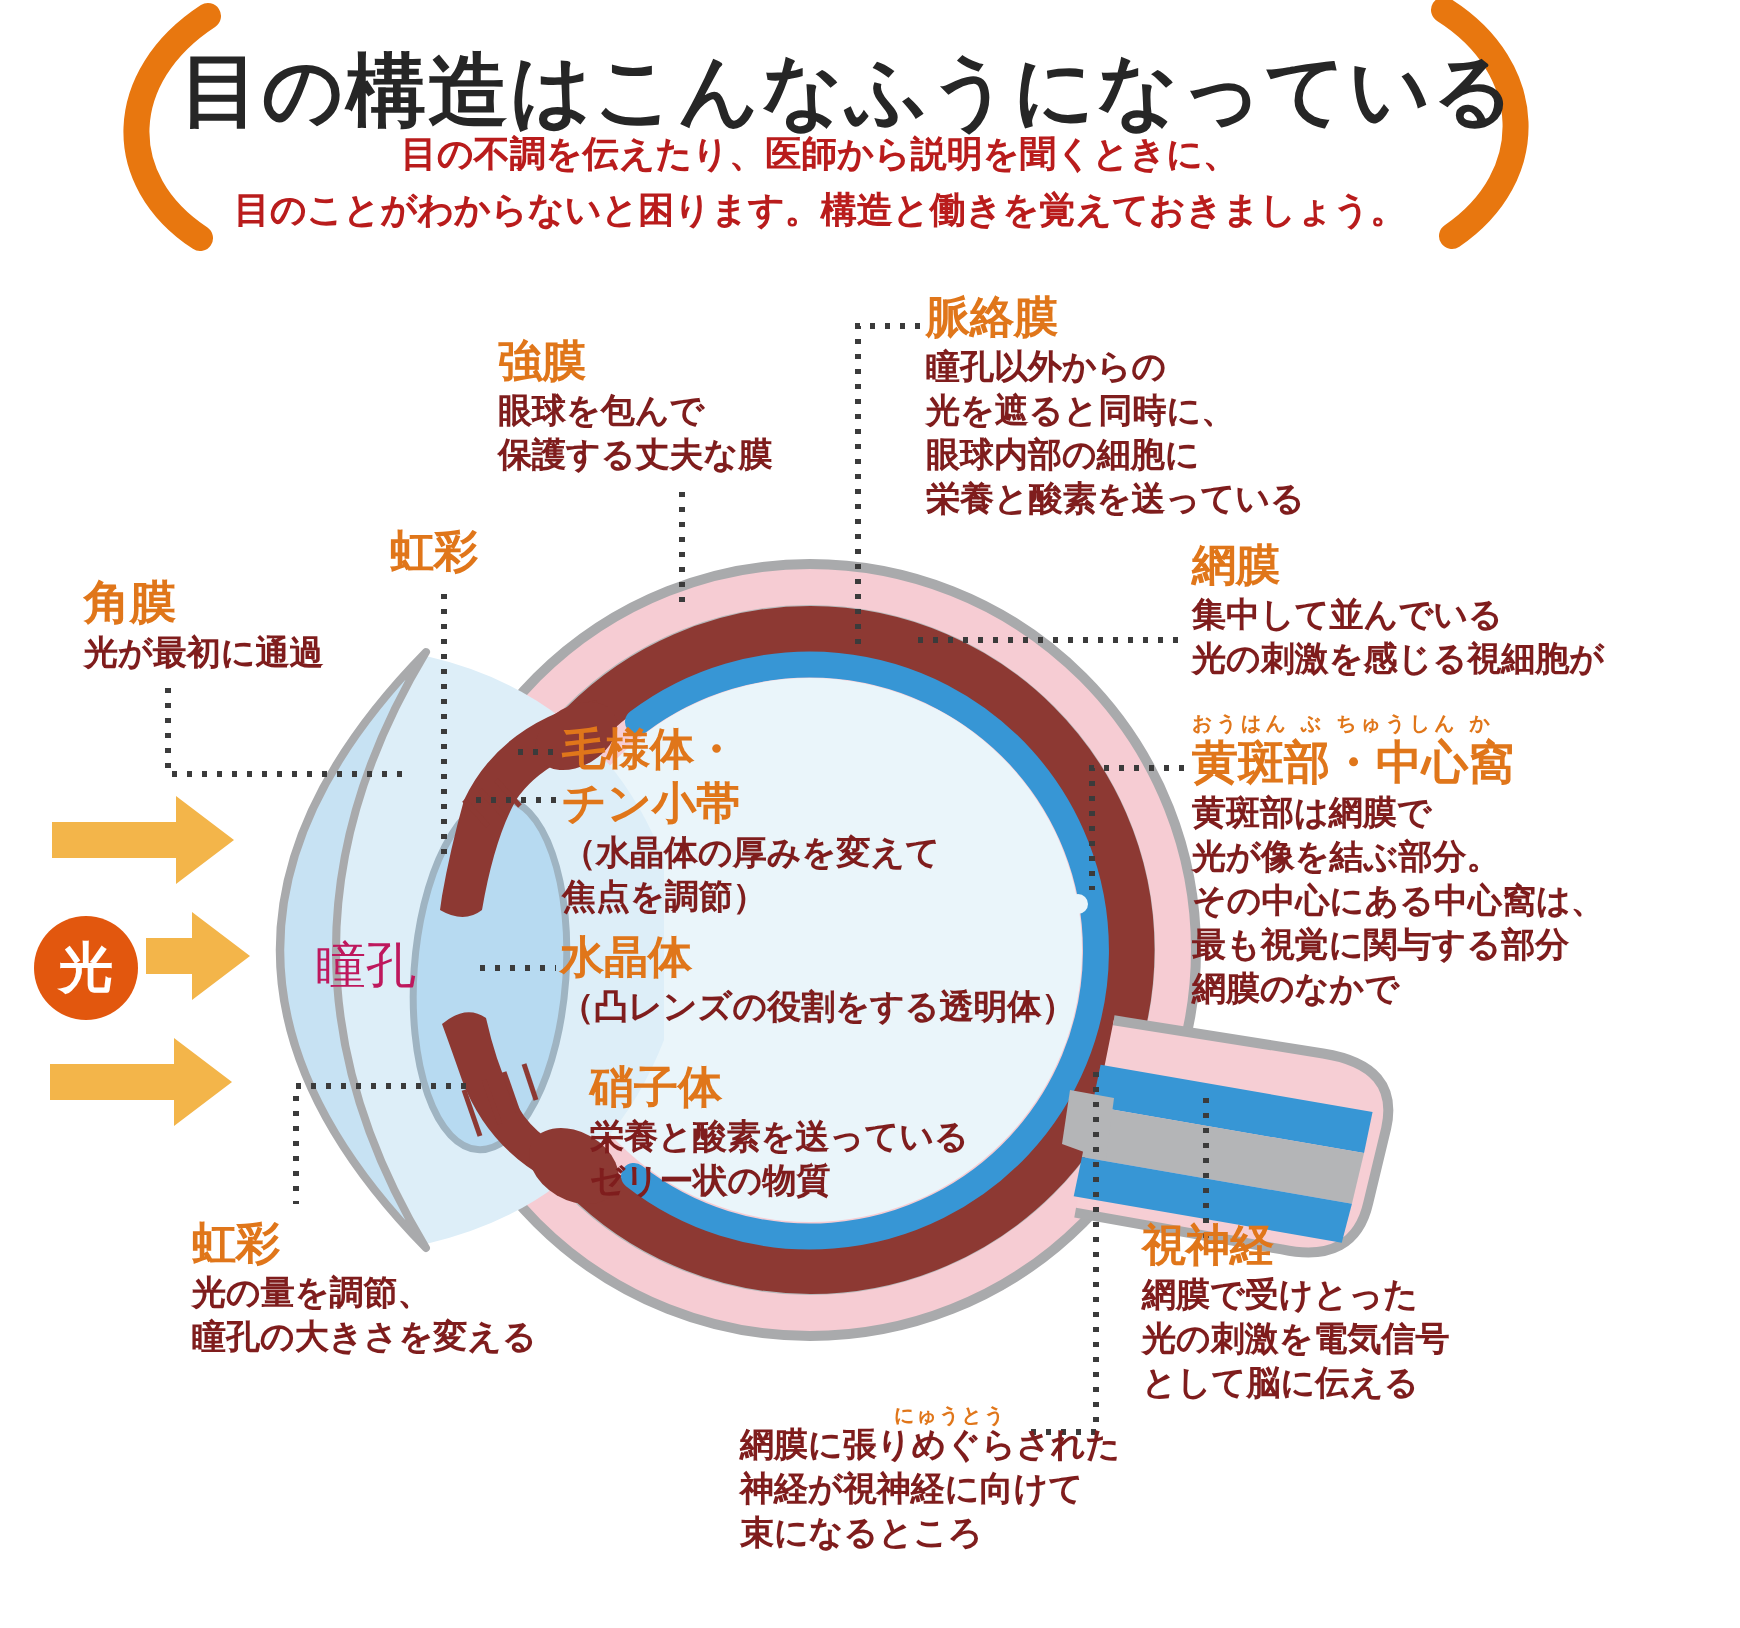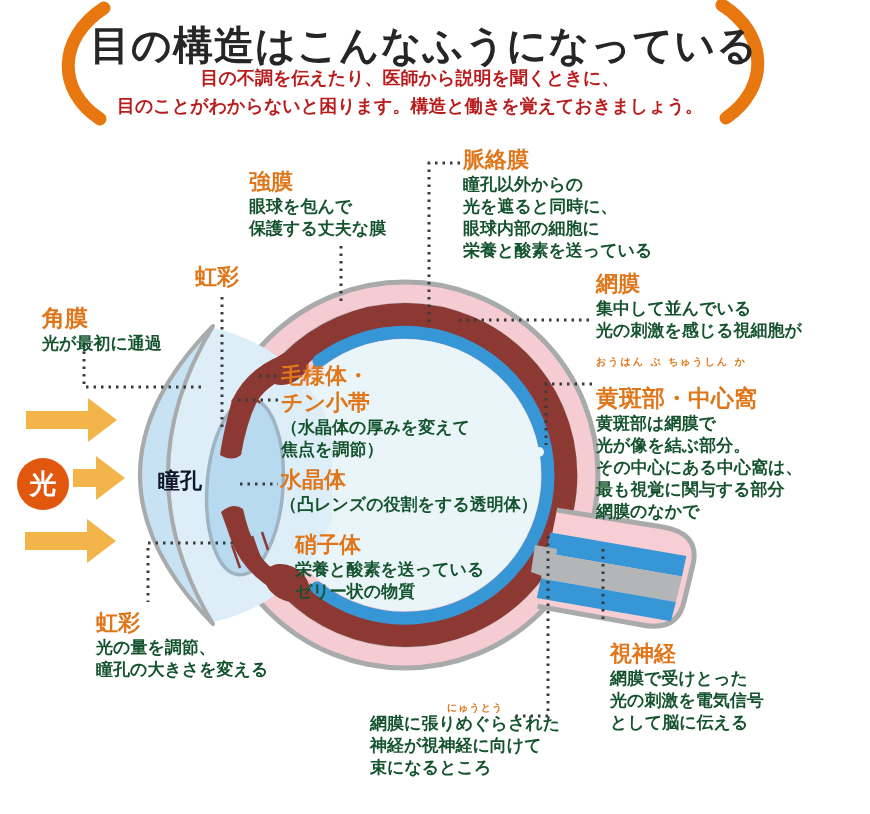--- a/index.html
+++ b/index.html
@@ -12,24 +12,24 @@
   .txt{position:absolute;z-index:2;white-space:nowrap;}
   .title{
     left:90px;top:18px;width:620px;text-align:center;
     font-size:40px;font-weight:bold;color:#262626;letter-spacing:1px;
   }
   .subtitle{
     left:55px;top:64px;width:710px;text-align:center;
     font-size:18px;font-weight:bold;color:#b91c1c;line-height:28px;
   }
   .lab{font-weight:bold;color:#e0761a;font-size:22px;line-height:27px;}
-  .lab.big{font-size:23px;margin-top:16px;}
-  .desc{font-weight:bold;color:#14532d;font-size:17px;line-height:22px;}
+  .lab.big{font-size:23px;}
+  .desc{font-weight:bold;color:#7f1d1d;font-size:17px;line-height:22px;}
   .furi{font-weight:bold;color:#e0761a;font-size:10px;letter-spacing:2px;}
-  .pupil-label{font-weight:bold;color:#0f172a;font-size:22px;}
+  .pupil-label{font-weight:normal;color:#be185d;font-size:25px;}
   .light-badge{
     position:absolute;left:17px;top:458px;width:52px;height:52px;z-index:2;
     background:#e2570e;border-radius:50%;display:flex;align-items:center;justify-content:center;
     color:#fff;font-size:27px;font-weight:bold;
   }
 </style>
 </head>
 <body>
 
 <div id="stage">
@@ -157,21 +157,21 @@
     <div class="desc">栄養と酸素を送っている</div>
     <div class="desc">ゼリー状の物質</div>
   </div>
 
   <div class="txt" style="left:96px;top:609px;">
     <div class="lab">虹彩</div>
     <div class="desc">光の量を調節、</div>
     <div class="desc">瞳孔の大きさを変える</div>
   </div>
 
-  <div class="txt" style="left:571px;top:640px;margin-left:39px;">
+  <div class="txt" style="left:571px;top:610px;">
     <div class="lab">視神経</div>
     <div class="desc">網膜で受けとった</div>
     <div class="desc">光の刺激を電気信号</div>
     <div class="desc">として脳に伝える</div>
   </div>
 
   <div class="txt furi" style="left:447px;top:701px;letter-spacing:1px;">にゅうとう</div>
   <div class="txt" style="left:370px;top:712px;">
     <div class="desc">網膜に張りめぐらされた</div>
     <div class="desc">神経が視神経に向けて</div>

